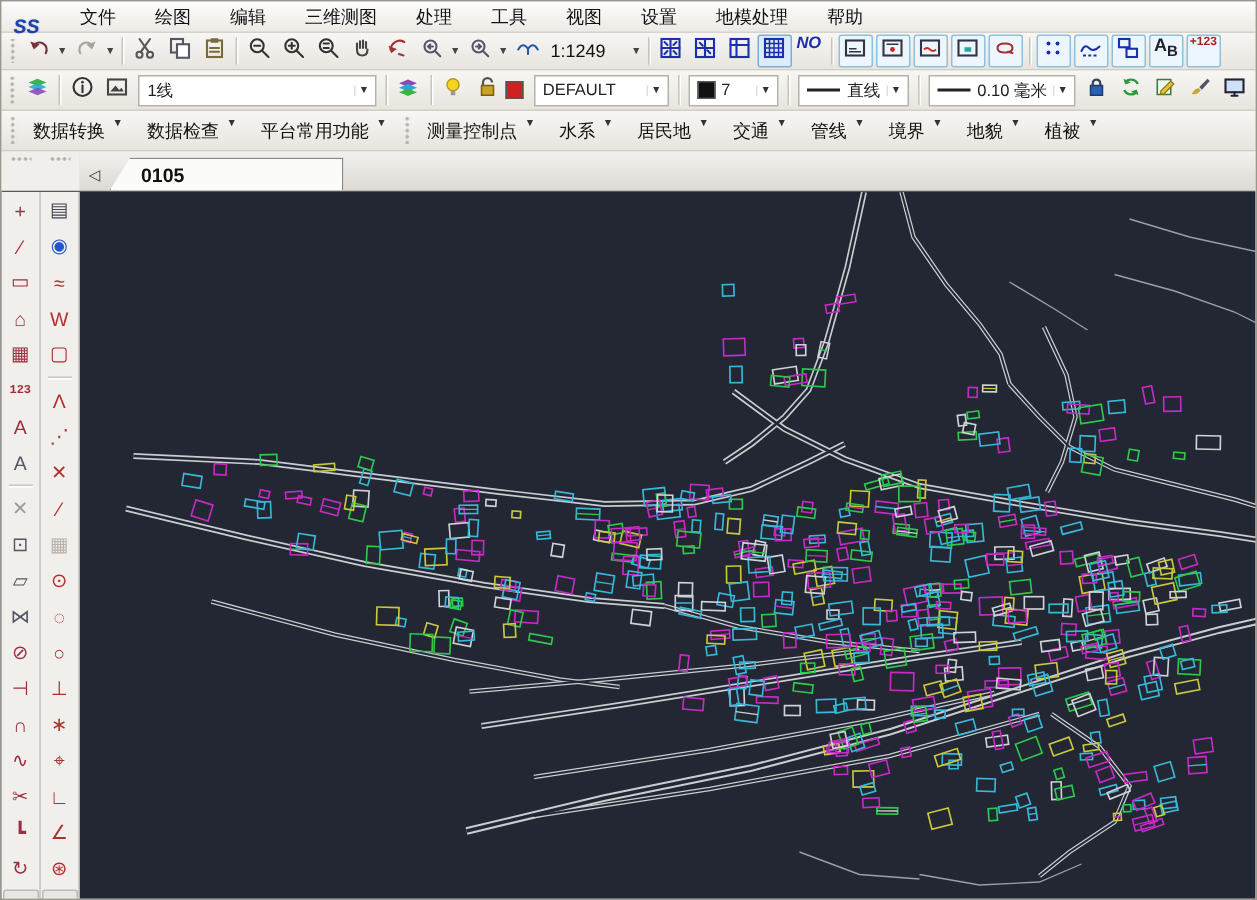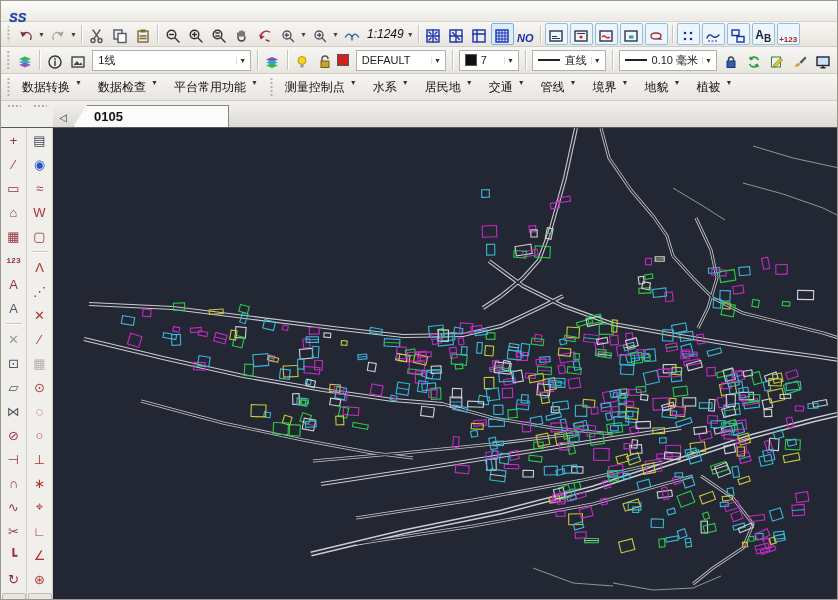--- a/index.html
+++ b/index.html
@@ -15,21 +15,21 @@
   
   .tb{display:flex;align-items:center;background:linear-gradient(#f7f6f3,#e8e5df);
       border-bottom:1px solid #d0cdc6;padding:0 2px;white-space:nowrap;}
   .tb2{height:24px;}
   .tb3{height:26px;}
   .tb4{height:26px;font-size:12px;}
   .grip{width:5px;height:70%;margin:0 3px;
         background-image:radial-gradient(circle,#b3b0a8 1px,transparent 1.2px);
         background-size:4px 4px;background-position:center;}
   .sep{width:1px;height:75%;background:#c6c3bc;margin:0 3px;box-shadow:1px 0 0 #fff;}
-  .tbtn{width:21px;height:20px;display:flex;align-items:flex-end;justify-content:center;
+  .tbtn{width:21px;height:20px;display:flex;align-items:flex-start;justify-content:center;
         border:1px solid transparent;border-radius:2px;cursor:default;flex:0 0 auto;}
   .tbtn svg{width:16px;height:16px;display:block;}
   .tbtn.glyph{font-size:13px;line-height:1;}
   .tbtn.framed{border:1px solid #8fc0e0;background:#eef6fd;margin:0 1px;}
   .tbtn.active{border:1px solid #7ab0d8;background:#dcecfa;}
   .caretbtn{width:9px;height:20px;display:flex;align-items:center;justify-content:center;
             font-size:7px;color:#444;cursor:default;}
   .combo{display:flex;align-items:center;height:19px;background:#fff;border:1px solid #b4b1aa;
          font-size:11px;color:#222;margin:0 3px;padding:0 2px 0 5px;cursor:default;}
   .combo .val{flex:1;overflow:hidden;}
@@ -55,32 +55,44 @@
   .main svg.map{position:absolute;left:0;top:0;}
   .rails{position:absolute;left:0;top:0;width:52px;display:flex;z-index:3;}
   .rail{width:26px;background:#f1efec;border-right:1px solid #d2cfc8;display:flex;flex-direction:column;
         align-items:center;padding-bottom:2px;}
   .ricon{width:22px;height:22px;display:flex;align-items:center;justify-content:center;
          font-size:13px;border:1px solid transparent;border-radius:2px;cursor:default;flex:0 0 auto;}
   .ricon.small{font-size:8px;font-weight:bold;}
   .rsep{width:16px;height:1px;background:#c9c6bf;margin:3px 0;box-shadow:0 1px 0 #fff;flex:0 0 auto;}
   .rowflow{height:14px;width:22px;display:flex;align-items:center;justify-content:center;
            font-size:9px;color:#333;border:1px solid #bbb;background:#e8e6e1;border-radius:2px;margin-top:2px;}
-  .scaleval{font-size:12px;color:#111;margin:0 2px 0 4px;font-style:italic;}
+  .scaleval{font-size:12px;color:#111;margin:0 16px 0 4px;}
   .no-ic{font-weight:bold;color:#1b2fae;font-size:11px;font-style:italic;}
   .ab-ic{font-size:12px;font-weight:bold;color:#223;}
   .p123-ic{font-size:8px;font-weight:bold;color:#a22;}
 </style>
 </head>
 <body>
 
 <div id="app">
 
   <div class="menubar">
     <span class="logo">SS</span>
+    <div id="menuItems" style="display:flex;">
+        <div class="menu-item">文件</div>
+        <div class="menu-item">绘图</div>
+        <div class="menu-item">编辑</div>
+        <div class="menu-item">三维测图</div>
+        <div class="menu-item">处理</div>
+        <div class="menu-item">工具</div>
+        <div class="menu-item">视图</div>
+        <div class="menu-item">设置</div>
+        <div class="menu-item">地模处理</div>
+        <div class="menu-item">帮助</div>
+      </div>
   </div>
 
   <div class="tb tb2" id="tbStandard">
       <div class="grip"></div>
       <div class="tbtn">
         <svg viewBox="0 0 16 16">
           <path d="M12.5 11.5 A4.6 4.6 0 1 0 4.2 6.8" fill="none" stroke="#7a3040" stroke-width="1.4" stroke-linecap="round"></path>
           <path d="M2.2 3.6 L4.6 9 L8.4 5.6 Z" fill="#7a3040"></path>
         </svg>
       </div>

